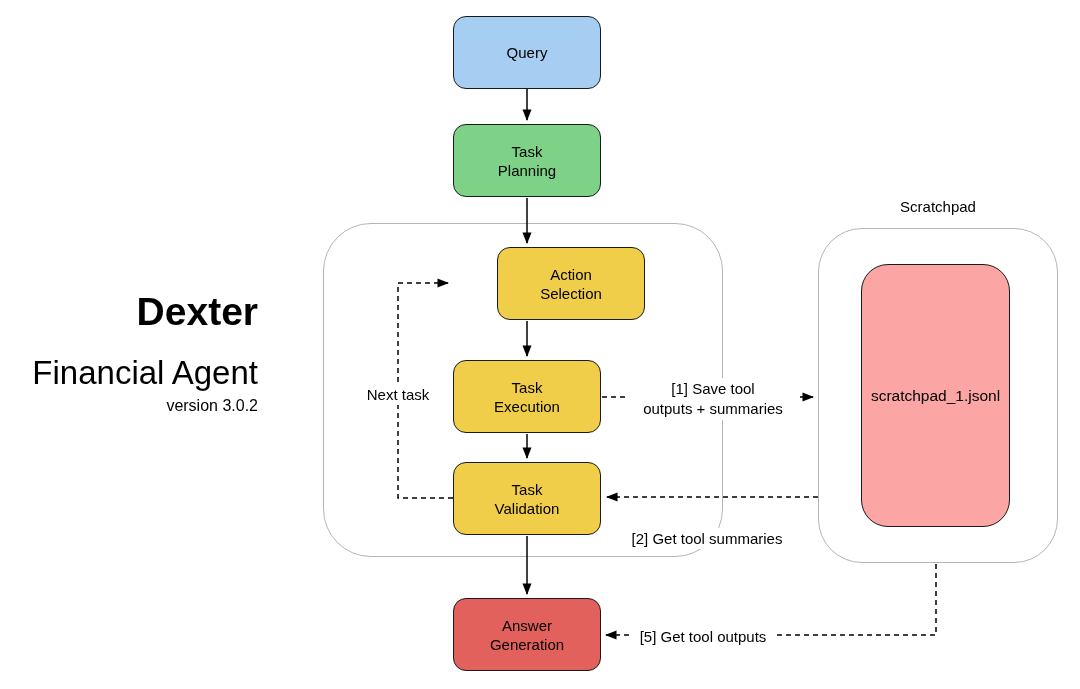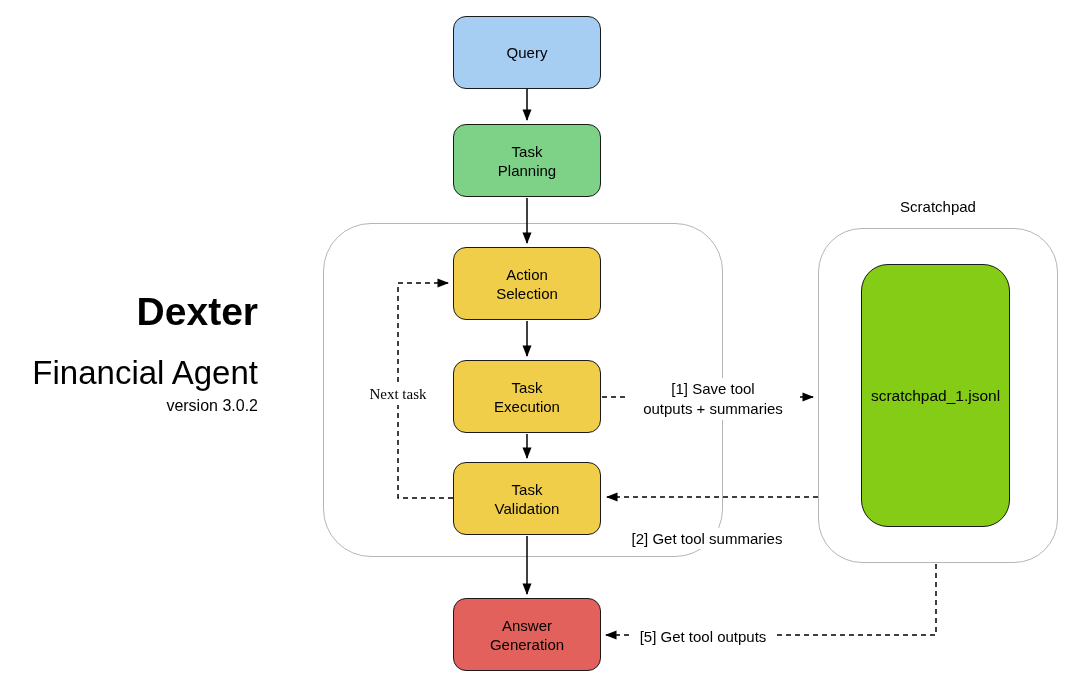--- a/index.html
+++ b/index.html
@@ -10,37 +10,37 @@
   .edges-svg{position:absolute;left:0;top:0;width:1080px;height:689px;z-index:1;}
   .node{
     position:absolute;left:453px;width:148px;height:73px;
     border:1.5px solid #1a1a1a;border-radius:13px;
     display:flex;align-items:center;justify-content:center;
     text-align:center;font-size:15px;line-height:19px;white-space:pre-line;
     box-sizing:border-box;z-index:2;
   }
   .n-query{top:8px;}
   .n-planning{top:124px;}
-  .n-action{top:247px;}
+  .n-action{top:247px;margin-left:44px;}
   .n-exec{top:360px;}
   .n-valid{top:462px;}
   .n-answer{top:598px;}
   .container{position:absolute;border:1.5px solid #b5b5b5;box-sizing:border-box;z-index:0;background:#fff;}
   .loop{left:323px;top:223px;width:400px;height:334px;border-radius:48px;}
   .scratch{left:818px;top:228px;width:240px;height:335px;border-radius:44px;}
   .scratch-file{
     position:absolute;left:861px;top:264px;width:149px;height:263px;
     border:1.5px solid #1a1a1a;border-radius:27px;
     display:flex;align-items:center;justify-content:center;
     font-size:15.5px;text-align:center;box-sizing:border-box;z-index:2;
   }
   .lbl{position:absolute;font-size:15px;line-height:19px;text-align:center;z-index:3;white-space:pre-line;}
   .lbl-white{background:#ffffff;padding:1px 0;}
   .scratch-title{left:818px;top:197px;width:240px;}
-  .lbl-next{left:363px;top:384px;width:70px;font-family:Liberation Serif, serif;}
+  .lbl-next{left:363px;top:384px;width:70px;}
   .lbl-save{left:626px;top:378px;width:174px;line-height:20px;}
   .lbl-summ{left:628px;top:488px;width:158px;margin-top:40px;}
   .lbl-out{left:633px;top:626px;width:140px;}
   .title-wrap{position:absolute;left:0;top:292px;width:258px;text-align:right;z-index:2;}
   .title-name{font-size:39px;font-weight:bold;line-height:40px;}
   .title-sub{font-size:33px;line-height:34px;margin-top:24px;}
   .title-ver{font-size:16px;line-height:16px;margin-top:8px;}
 </style>
 </head>
 <body>
@@ -83,21 +83,21 @@
   <div class="node n-action" style="background-color: rgb(241, 206, 73);">Action
 Selection</div>
   <div class="node n-exec" style="background-color: rgb(241, 206, 73);">Task
 Execution</div>
   <div class="node n-valid" style="background-color: rgb(241, 206, 73);">Task
 Validation</div>
   <div class="node n-answer" style="background-color: rgb(226, 97, 92);">Answer
 Generation</div>
 
   <div class="lbl scratch-title">Scratchpad</div>
-  <div class="scratch-file" style="background-color: #84cc16;">scratchpad_1.jsonl</div>
+  <div class="scratch-file" style="background-color: #fca5a5;">scratchpad_1.jsonl</div>
 
   <div class="lbl lbl-white lbl-next">Next task</div>
   <div class="lbl lbl-white lbl-save">[1] Save tool
 outputs + summaries</div>
   <div class="lbl lbl-white lbl-summ">[2] Get tool summaries</div>
   <div class="lbl lbl-white lbl-out">[5] Get tool outputs</div>
 
 </div>
 
 </body></html>

